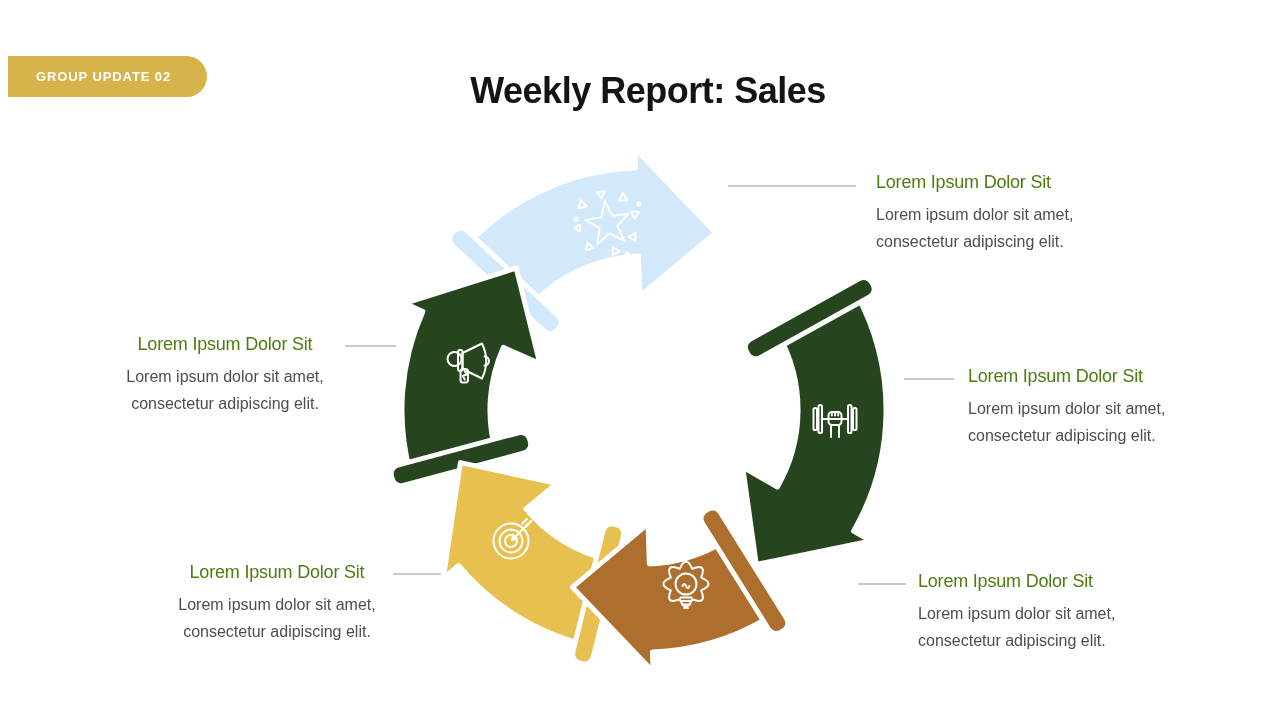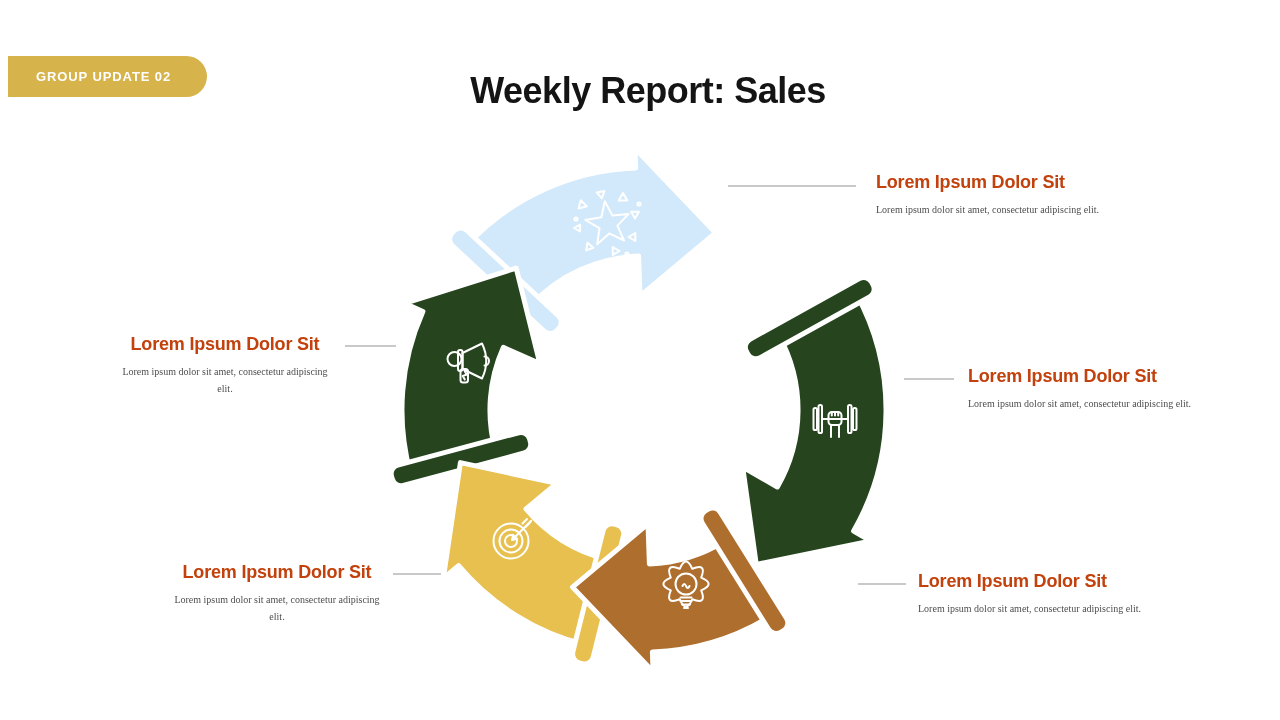--- a/index.html
+++ b/index.html
@@ -8,22 +8,22 @@
 
   .badge{position:absolute;left:0;top:56px;height:41px;display:flex;align-items:center;
          padding:0 36px 0 28px;border-radius:0 21px 21px 0;color:#fff;font-weight:bold;
          font-size:13px;letter-spacing:.9px;}
   .title{position:absolute;left:0;right:0;top:46px;text-align:center;font-size:36px;
          font-weight:bold;color:#141414;letter-spacing:-.5px;}
 
   .diagram-svg{position:absolute;left:0;top:0;}
 
   .callout{position:absolute;}
-  .callout h3{margin:0 0 9px 0;font-size:18px;font-weight:bold;color:#c2410c;letter-spacing:-.2px;}
-  .callout p{margin:0;font-size:10px;line-height:1.68;color:#4e4e4e;font-family:Liberation Serif, serif;}
+  .callout h3{margin:0 0 9px 0;font-size:18px;font-weight:normal;color:#4d7c0f;letter-spacing:-.2px;}
+  .callout p{margin:0;font-size:16px;line-height:1.68;color:#4e4e4e;}
   .pos-tr{left:868px;top:172px;width:250px;text-align:left;}
   .pos-r {left:960px;top:366px;width:250px;text-align:left;}
   .pos-br{left:910px;top:571px;width:250px;text-align:left;}
   .pos-bl{left:160px;top:562px;width:218px;text-align:center;}
   .pos-l {left:108px;top:334px;width:218px;text-align:center;}
 
   .connector{position:absolute;height:2px;background:#c9c9c9;}
   .conn-tr{left:720px;top:185px;width:128px;}
   .conn-r {left:896px;top:378px;width:50px;}
   .conn-br{left:850px;top:583px;width:48px;}

